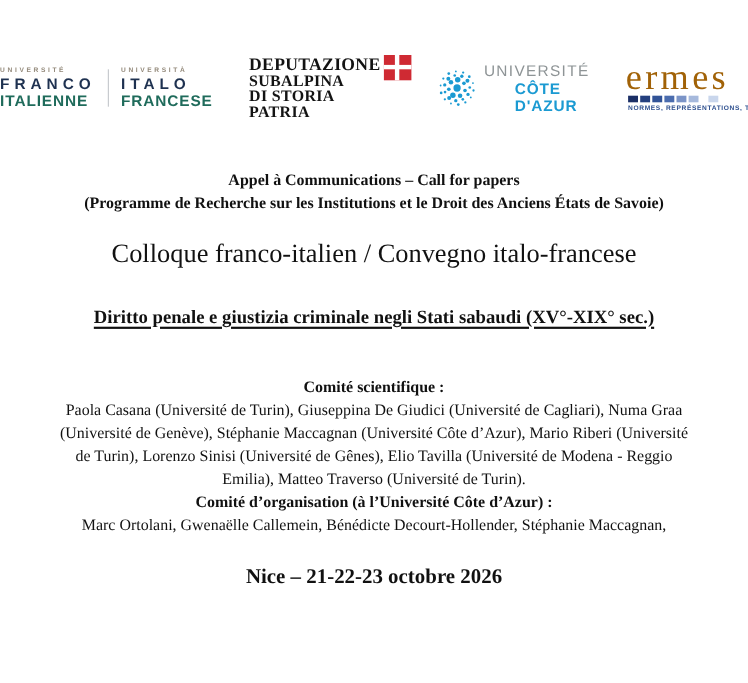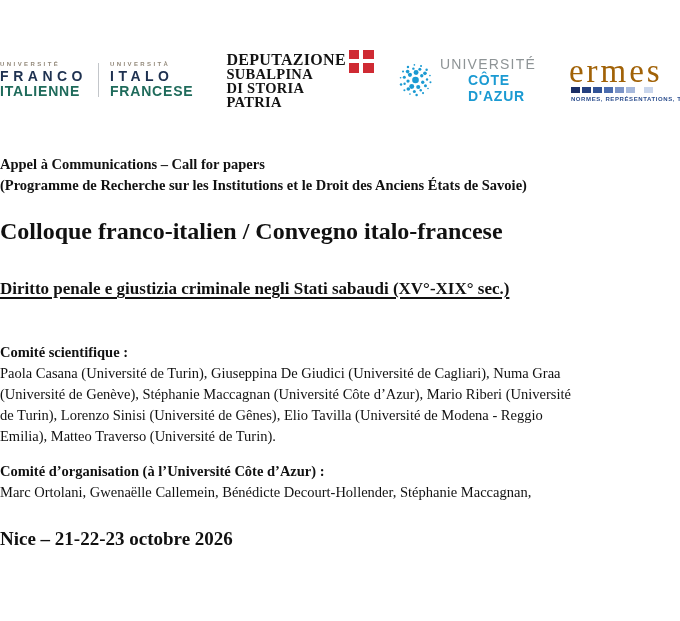--- a/index.html
+++ b/index.html
@@ -65,34 +65,34 @@
   .ermes-squares { display: flex; gap: 2px; margin: 3px 0 3px 2px; }
   .ermes-squares span { width: 9px; height: 6px; display: inline-block; }
   .ermes-squares span.sq-gap { background: transparent !important; width: 5px; }
   .ermes-tagline {
     font-family: "Liberation Sans", sans-serif;
     font-size: 6px; letter-spacing: 0.6px; color: #2d4f8e; font-weight: bold; margin-left: 2px;
     white-space: nowrap;
   }
 
   
-  .center { text-align: left; }
+  .center { text-align: center; }
   .hdr { margin-top: 44px; font-weight: bold; font-size: 14.5px; line-height: 21px; }
   sup.sp { font-size: 62%; position: relative; top: -0.45em; }
 
-  .main-title { margin-top: 20px; font-weight: bold; font-size: 24px; line-height: 30px; }
+  .main-title { margin-top: 20px; font-weight: normal; font-size: 24px; line-height: 30px; }
 
   .subject { margin-top: 30px; font-weight: bold; font-size: 17px; line-height: 26px; }
   .subject .u { text-decoration: underline; text-decoration-thickness: 1.5px; text-underline-offset: 3px; }
 
   .sci { margin-top: 40px; }
   .committee-heading { font-weight: bold; font-size: 14.5px; line-height: 21px; }
   .committee-line { font-size: 14.5px; line-height: 21px; }
 
-  .org { margin-top: 14px; }
+  .org { }
 
   .footer-date { margin-top: 23px; font-weight: bold; font-size: 19px; line-height: 26px; }
 </style>
 </head>
 <body>
 
 <div class="page">
 
   <div class="logos-row">
 

